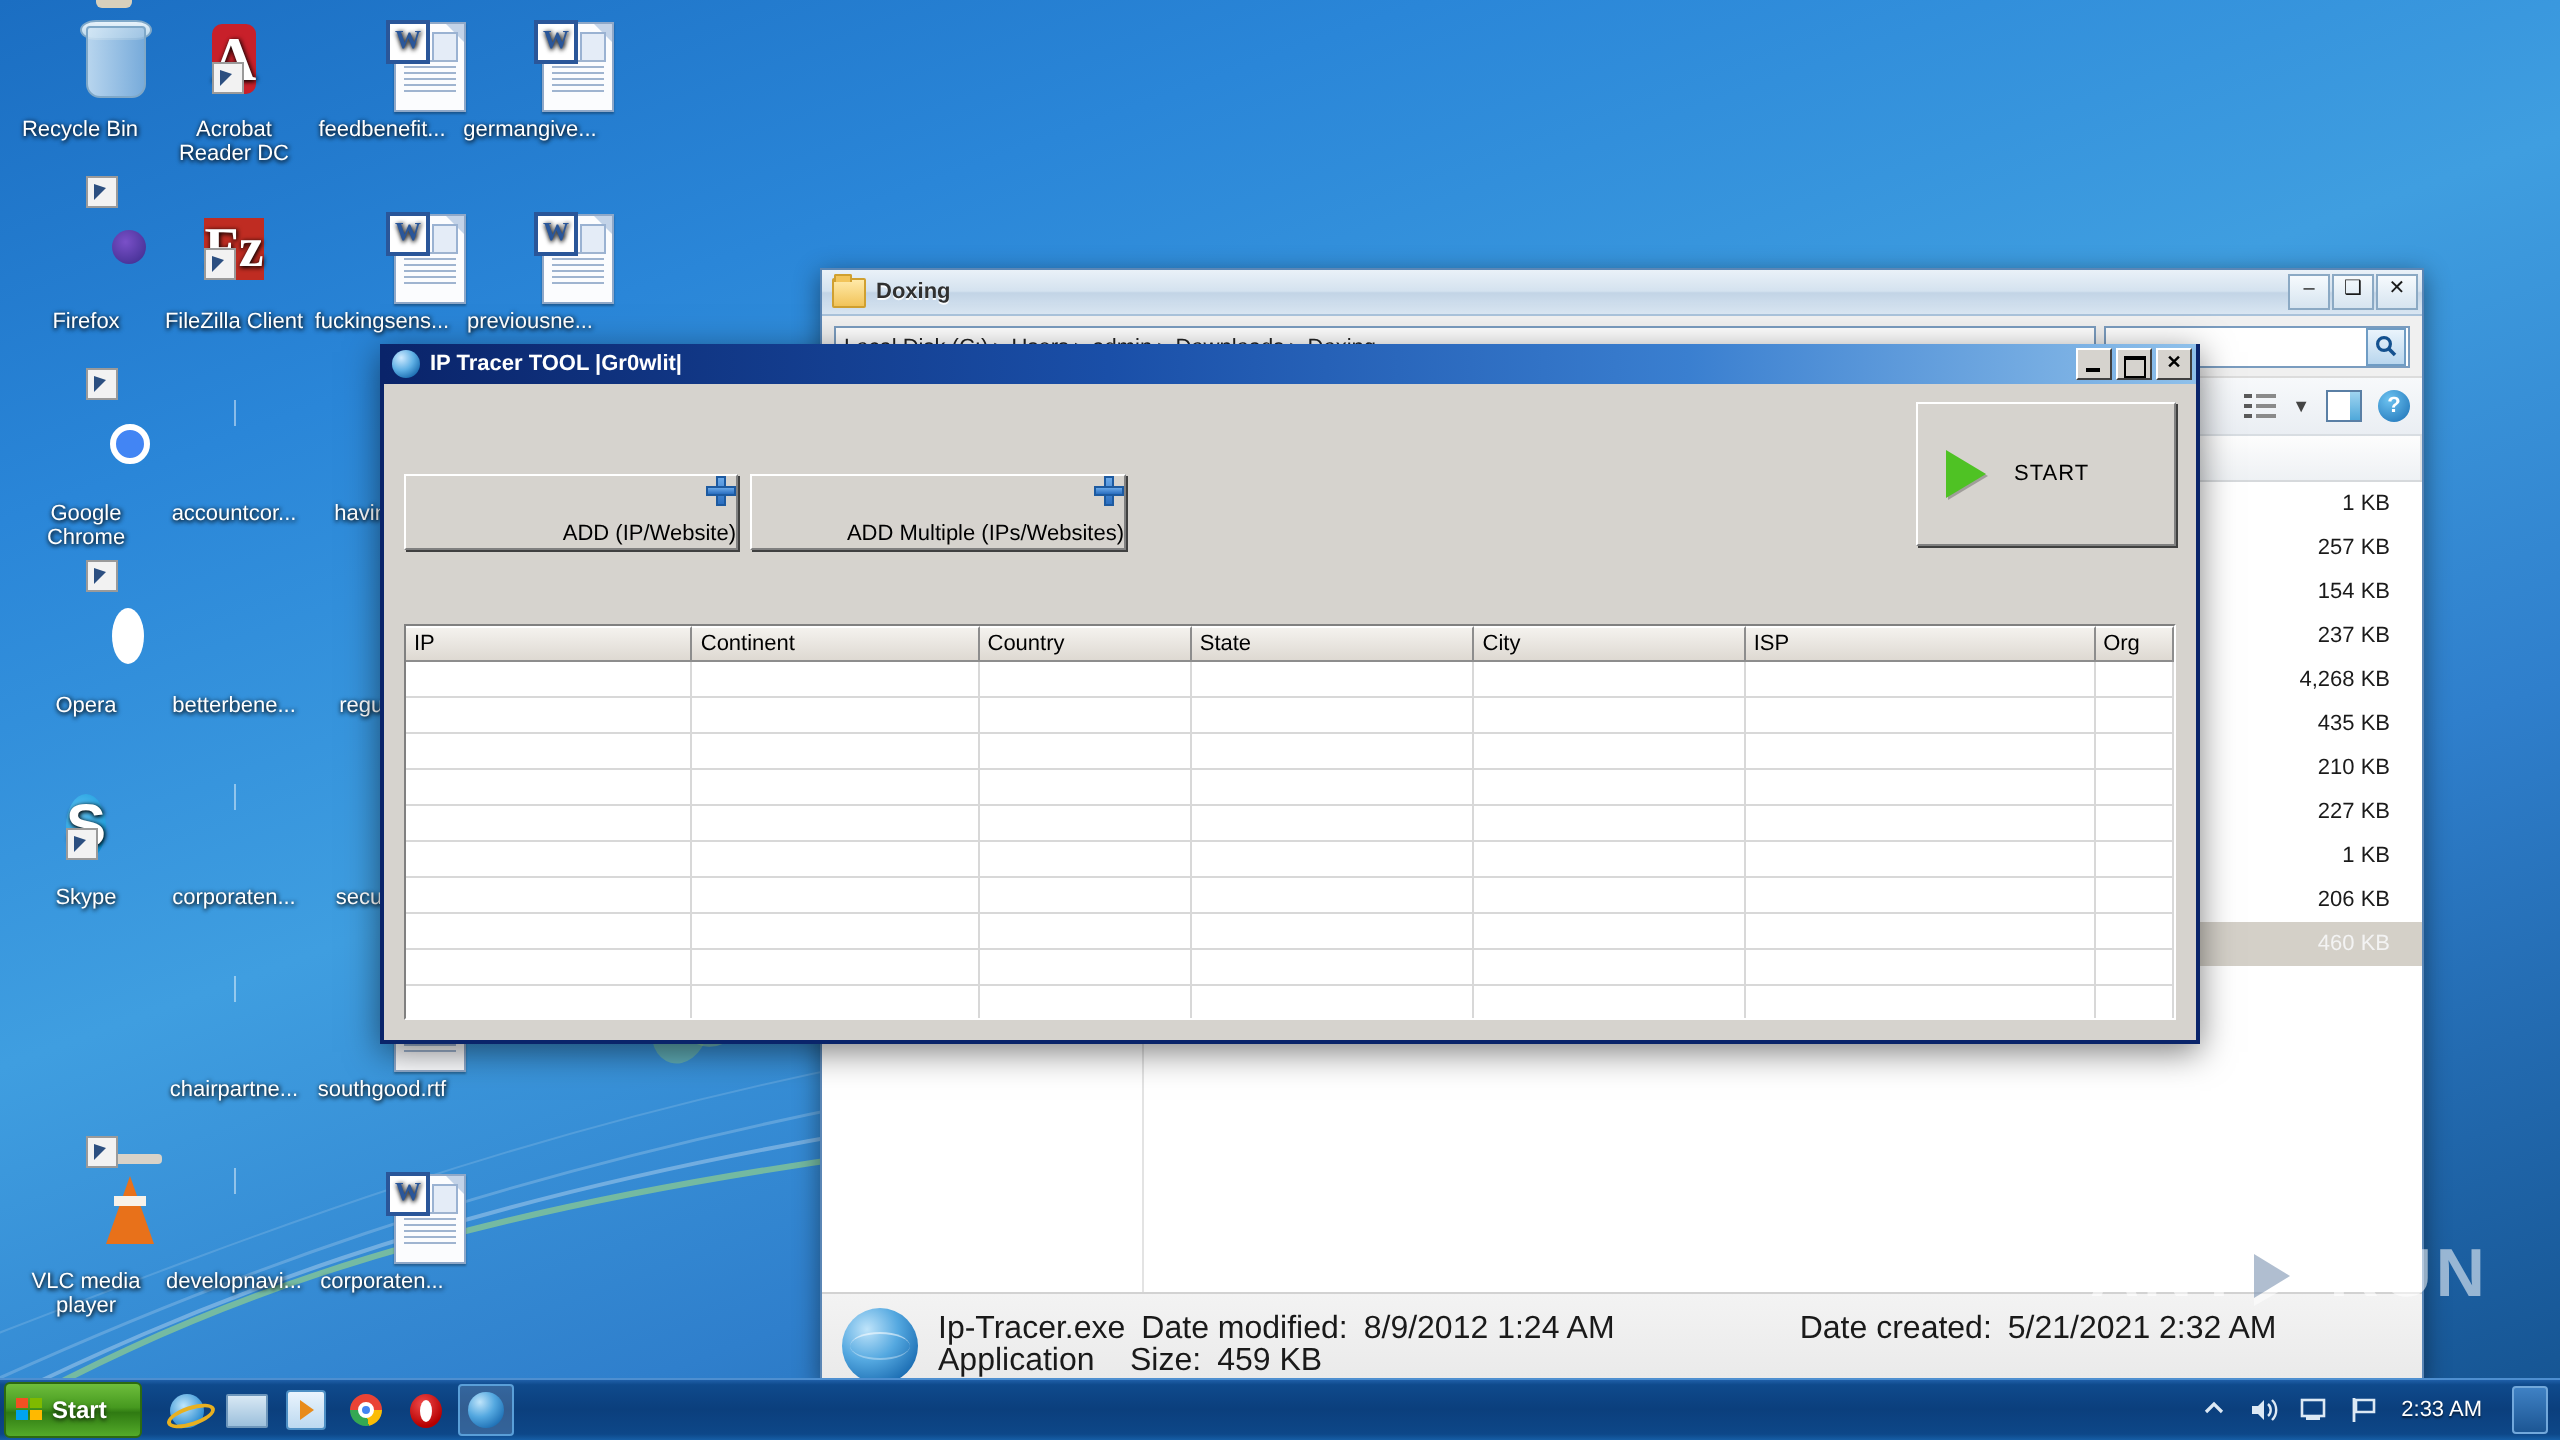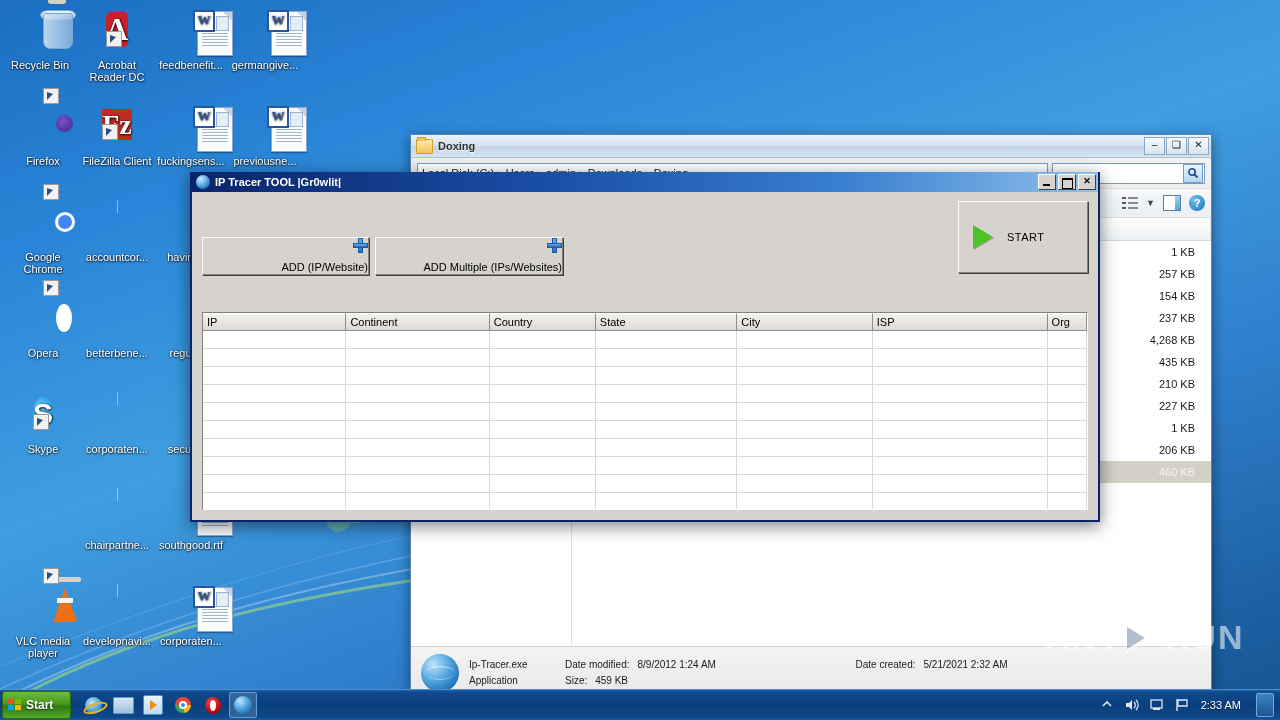--- a/index.html
+++ b/index.html
@@ -221,21 +221,21 @@
   .status-globe {
     width: 38px; height: 38px; border-radius:50%; margin-right: 10px;
     background: radial-gradient(circle at 33% 28%, #bfe4fa 0%, #54a8e0 42%, #1d6fb4 78%, #10497d 100%);
     position:relative; overflow:hidden;
   }
   .status-globe:after{
     content:""; position:absolute; left:4px; top:12px; width:30px; height:12px;
     border-top:1px solid rgba(255,255,255,.55); border-bottom:1px solid rgba(255,255,255,.35);
     border-radius:50%;
   }
-  .status-text { font-size: 10px; color:#1a1a1a; line-height:16px; }
+  .status-text { font-size: 16px; color:#1a1a1a; line-height:16px; }
   .status-line { display:flex; gap: 8px; }
   .status-line .cell1 { min-width: 88px; }
   .status-line .cell2 { min-width: 210px; }
 
   
   #iptracer-window {
     left: 190px; top: 172px; width: 906px; height: 348px;
     background: #d6d3ce;
     border: 2px solid #0a246a; border-top: none;
     box-shadow: 0 4px 16px rgba(0,0,0,.5);

